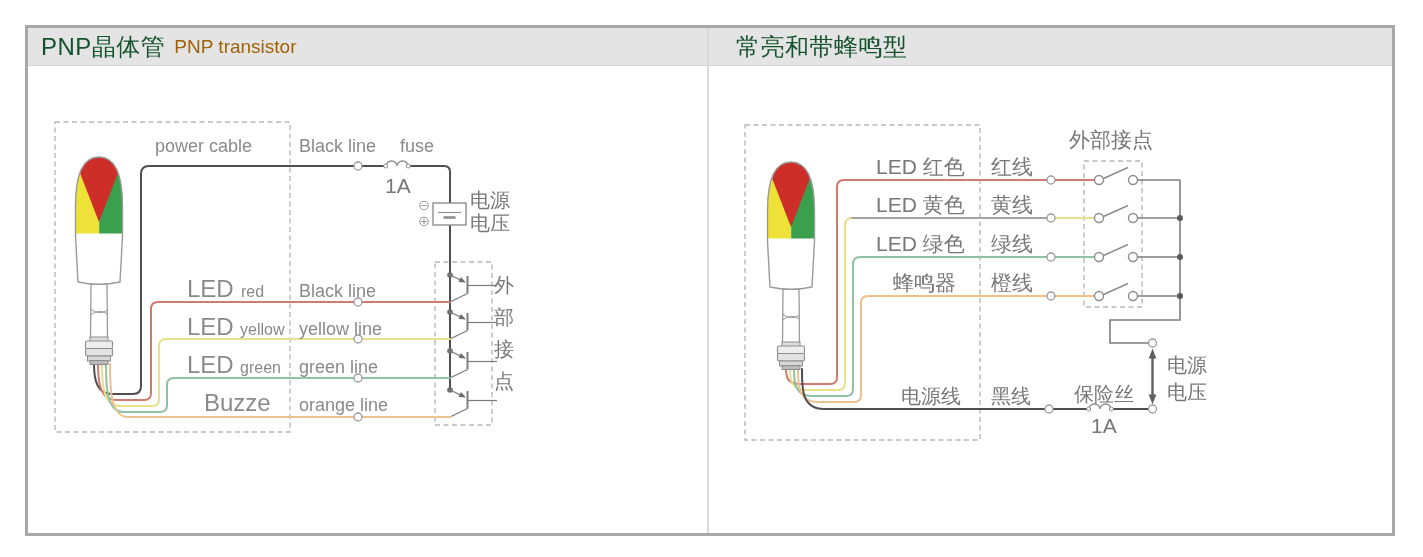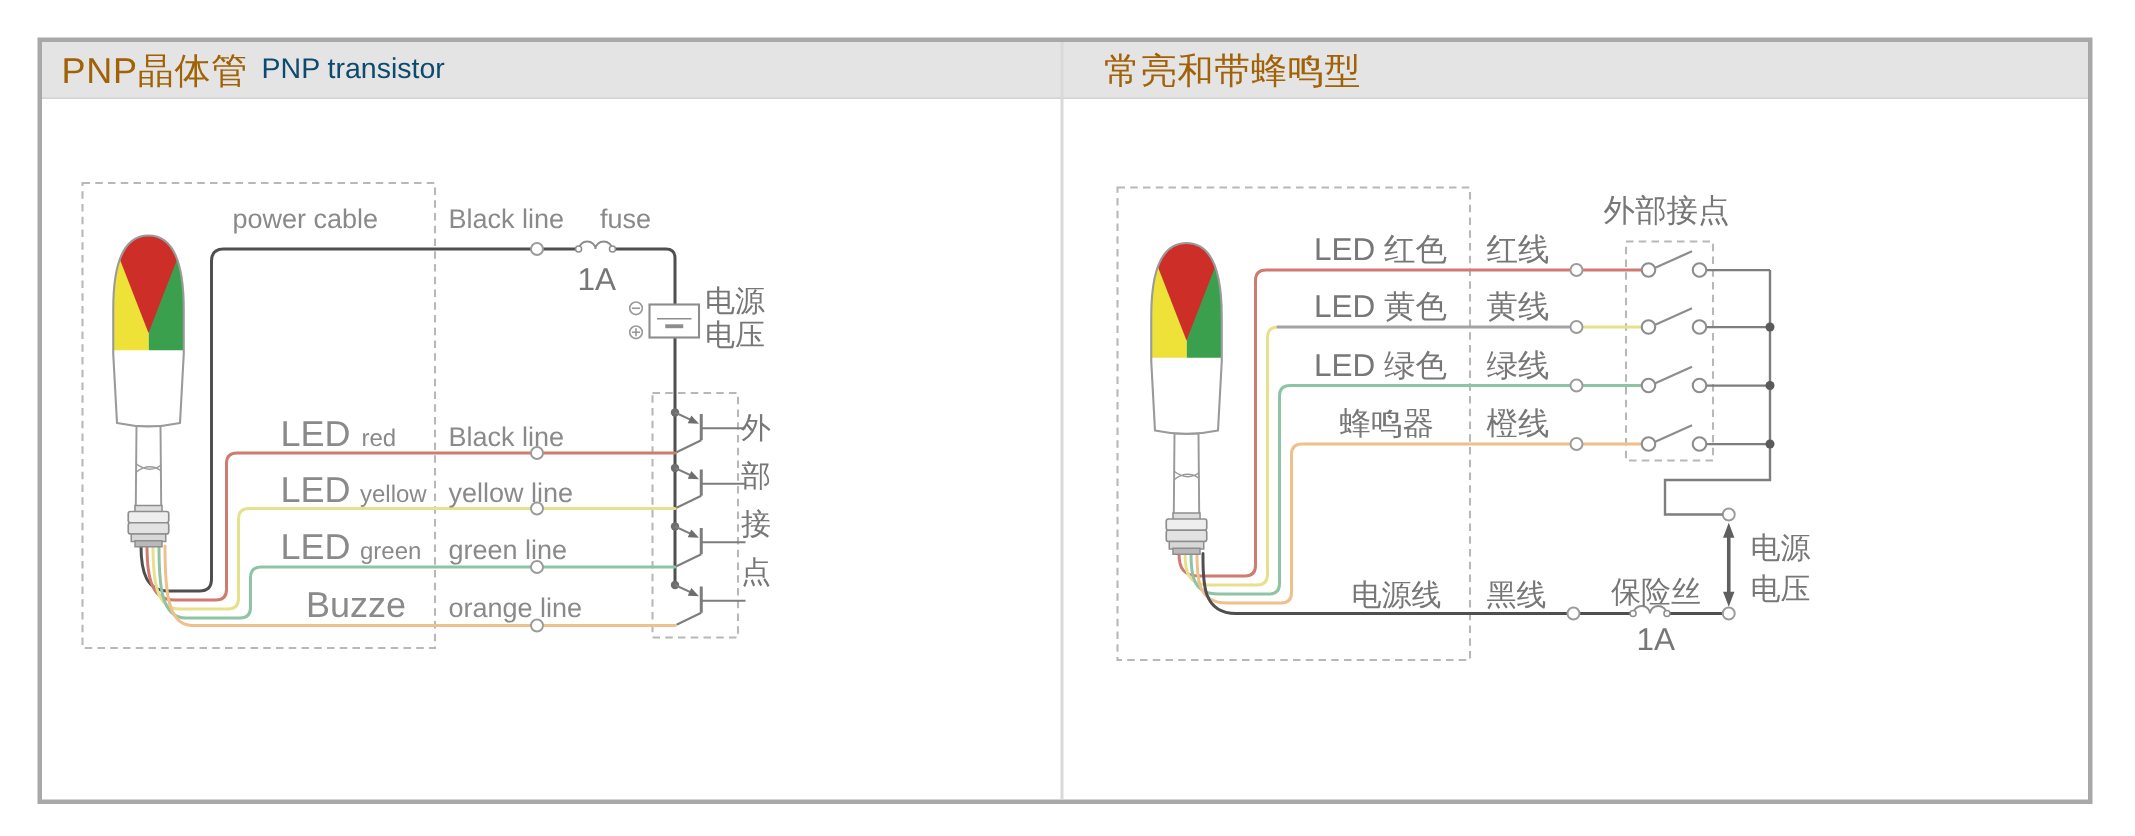--- a/index.html
+++ b/index.html
@@ -5,22 +5,22 @@
   html,body{margin:0;padding:0;overflow:hidden;}
   body{width:1423px;height:557px;position:relative;background:#ffffff;
        font-family:"Liberation Sans",sans-serif;}
   .frame{position:absolute;left:25px;top:25px;width:1364px;height:505px;
          border:3px solid #a8a8a8;background:#ffffff;}
   .header-band{position:absolute;left:0;top:0;width:100%;height:37px;
                background:#e4e4e4;border-bottom:1px solid #d2d2d2;display:flex;}
   .hdr{display:flex;align-items:center;}
   .hdr.left{width:680px;padding-left:13px;}
   .hdr.right{padding-left:15px;text-align:right;}
-  .zh{font-size:24px;color:#a16207;letter-spacing:0.5px;}
-  .en{font-size:19px;color:#0c4a6e;margin-left:9px;}
+  .zh{font-size:24px;color:#14532d;letter-spacing:0.5px;}
+  .en{font-size:19px;color:#a16207;margin-left:9px;}
   .divider{position:absolute;left:679px;top:0;width:2px;height:100%;background:#d9d9d9;}
   svg{position:absolute;left:0;top:0;}
   text{font-family:"Liberation Sans",sans-serif;}
   .lblEn{fill:#8a8a8a;}
   .lblZh{fill:#777777;}
   .big{font-size:24px;}
   .sub{font-size:16px;}
   .med{font-size:18px;}
   .zh20{font-size:20px;}
   .zh21{font-size:21px;}

